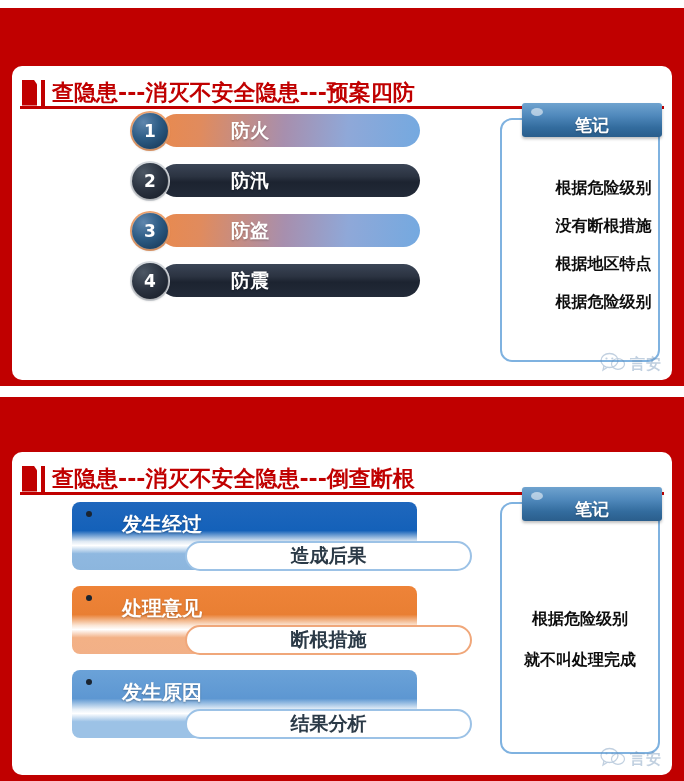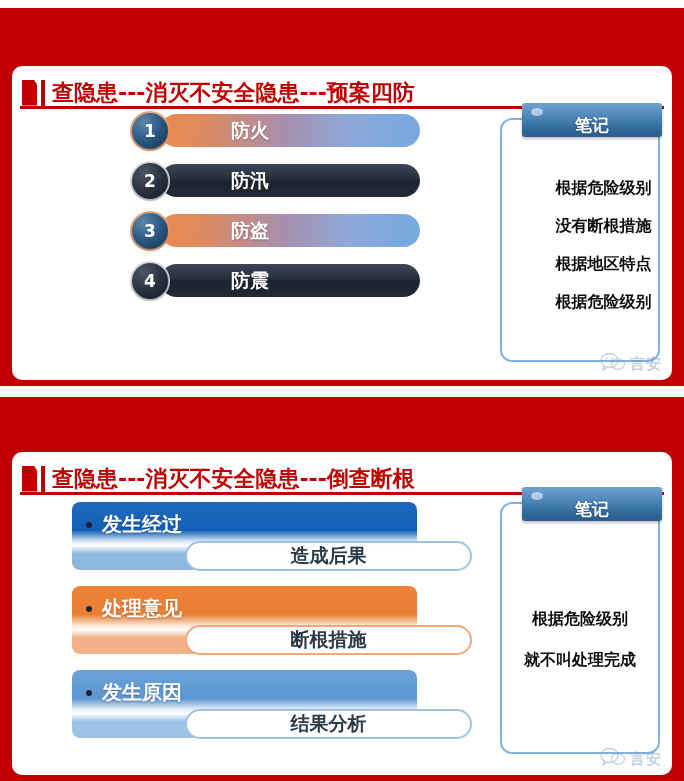--- a/index.html
+++ b/index.html
@@ -109,21 +109,21 @@
     background:linear-gradient(180deg,#1f67bd 0%,#1461b9 42%,#dfe9f3 58%,#ffffff 64%,#8fb8e0 76%,#8cb6de 100%);
   }
   .group-block.blue-light{
     background:linear-gradient(180deg,#6ba2d8 0%,#5d97d2 42%,#e6eff8 58%,#ffffff 64%,#9cc2e6 76%,#9cc2e6 100%);
   }
   .group-block.orange{
     background:linear-gradient(180deg,#ee8338 0%,#e97f33 42%,#fbe6d6 58%,#ffffff 64%,#f3b186 76%,#f2b087 100%);
   }
   .group-head{
     position:absolute;left:14px;top:9px;
-    display:flex;align-items:center;
+    display:flex;align-items:flex-start;gap:20px;
   }
   .bullet{
     width:6px;height:6px;border-radius:50%;background:#1a2430;margin-right:10px;
     flex:none;
   }
   .group-head-text{
     color:#ffffff;font-size:20px;font-weight:bold;
     text-shadow:0 1px 2px rgba(0,0,0,.28);
     white-space:nowrap;
   }

